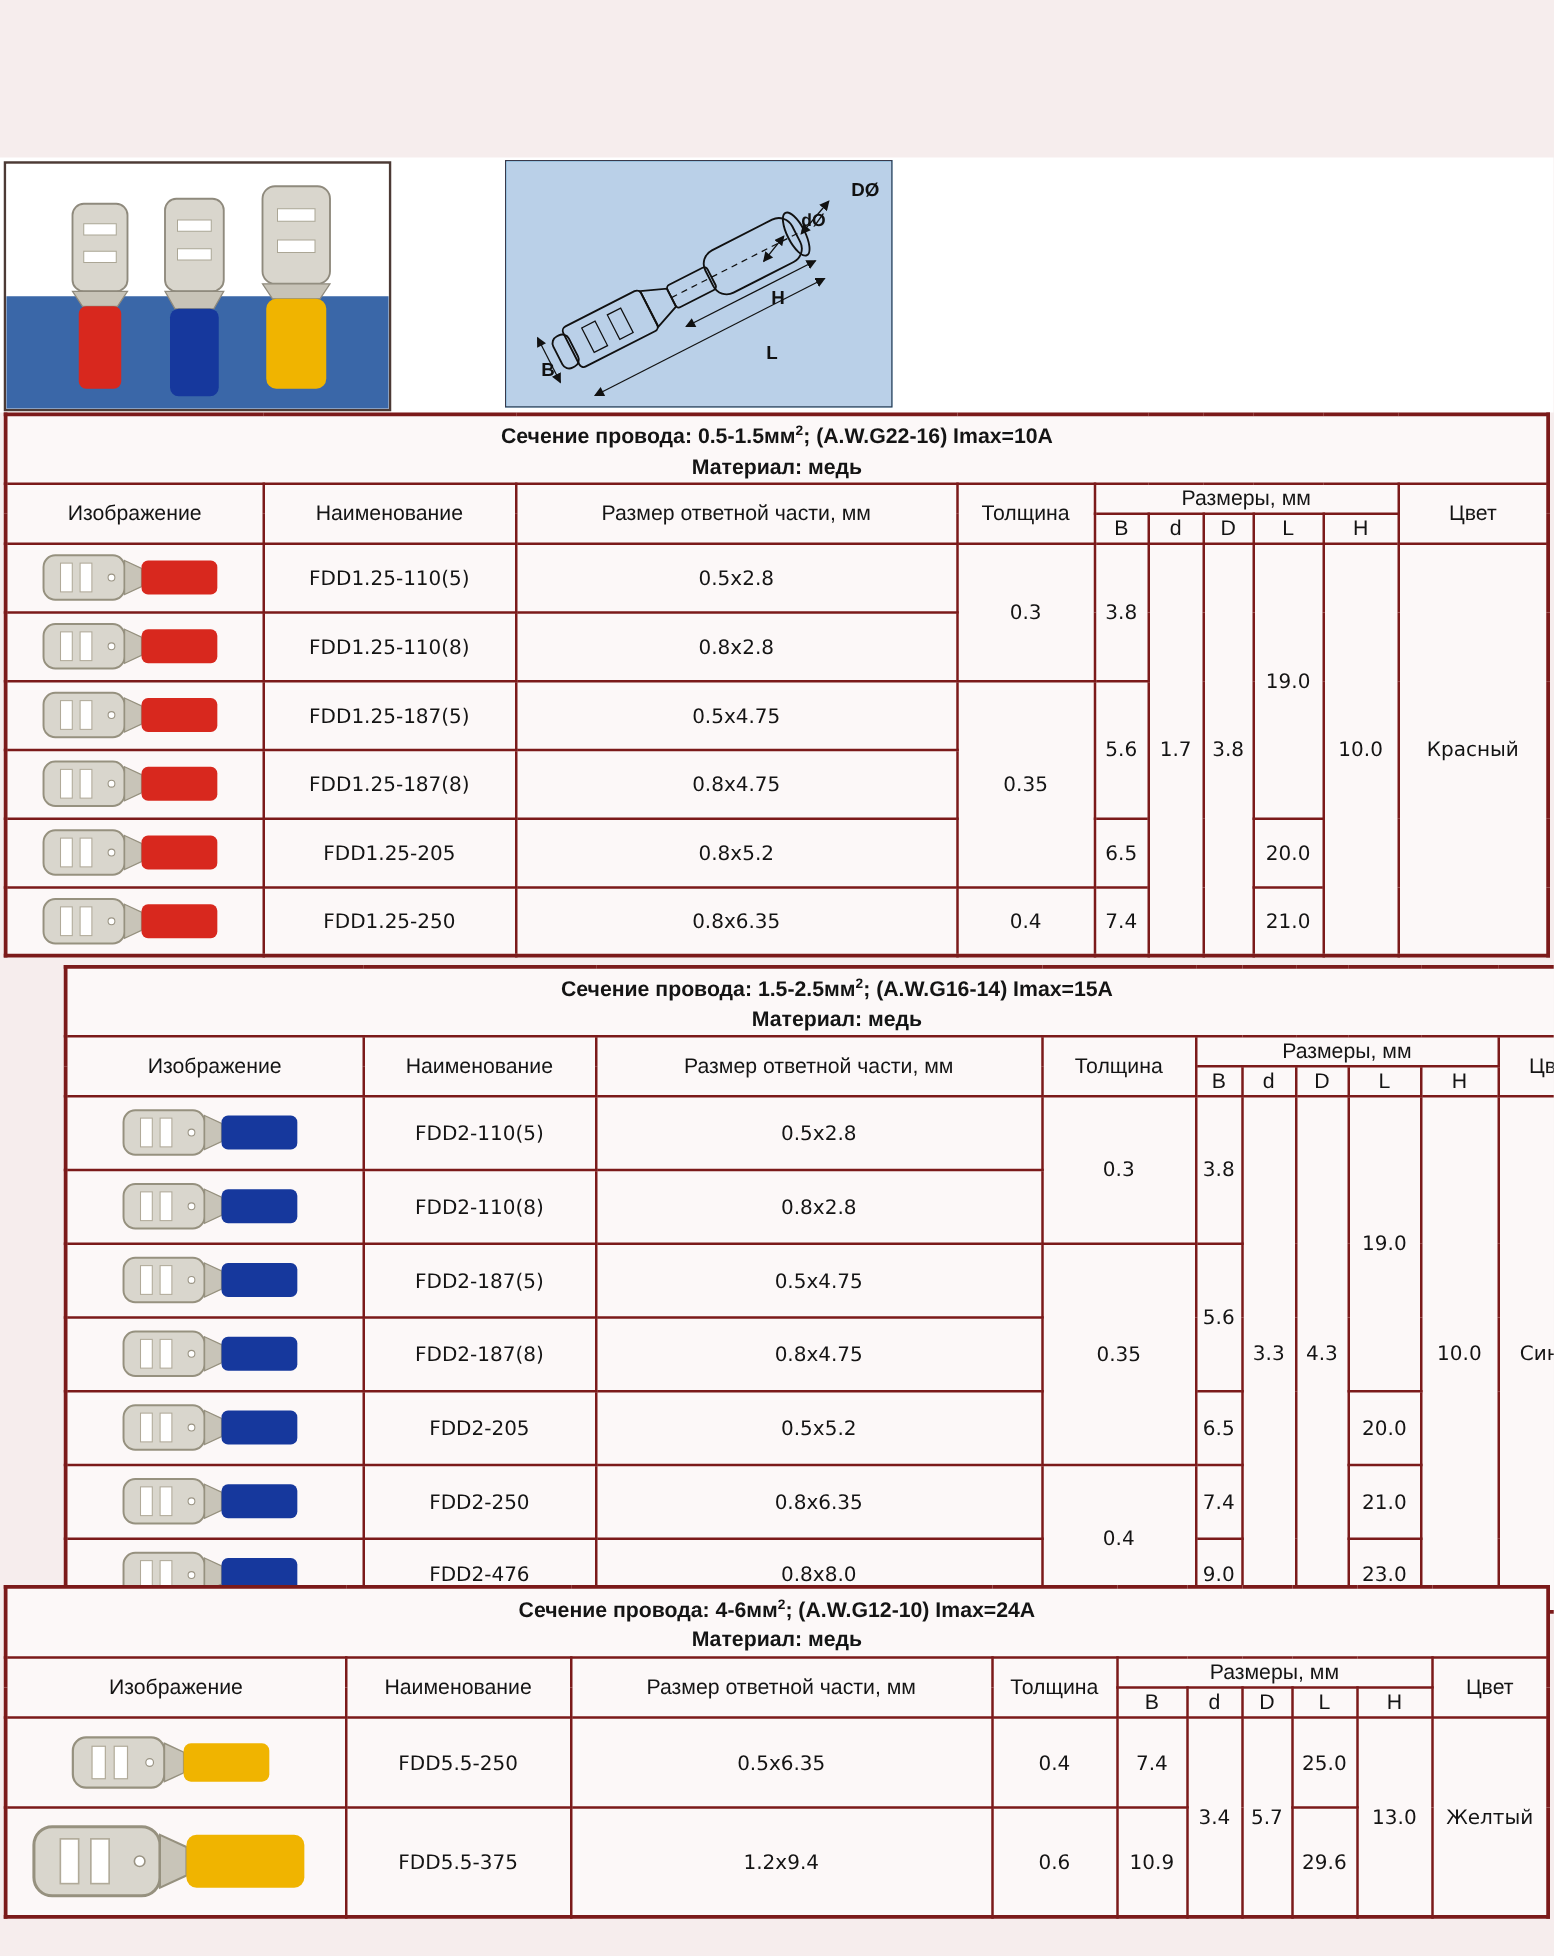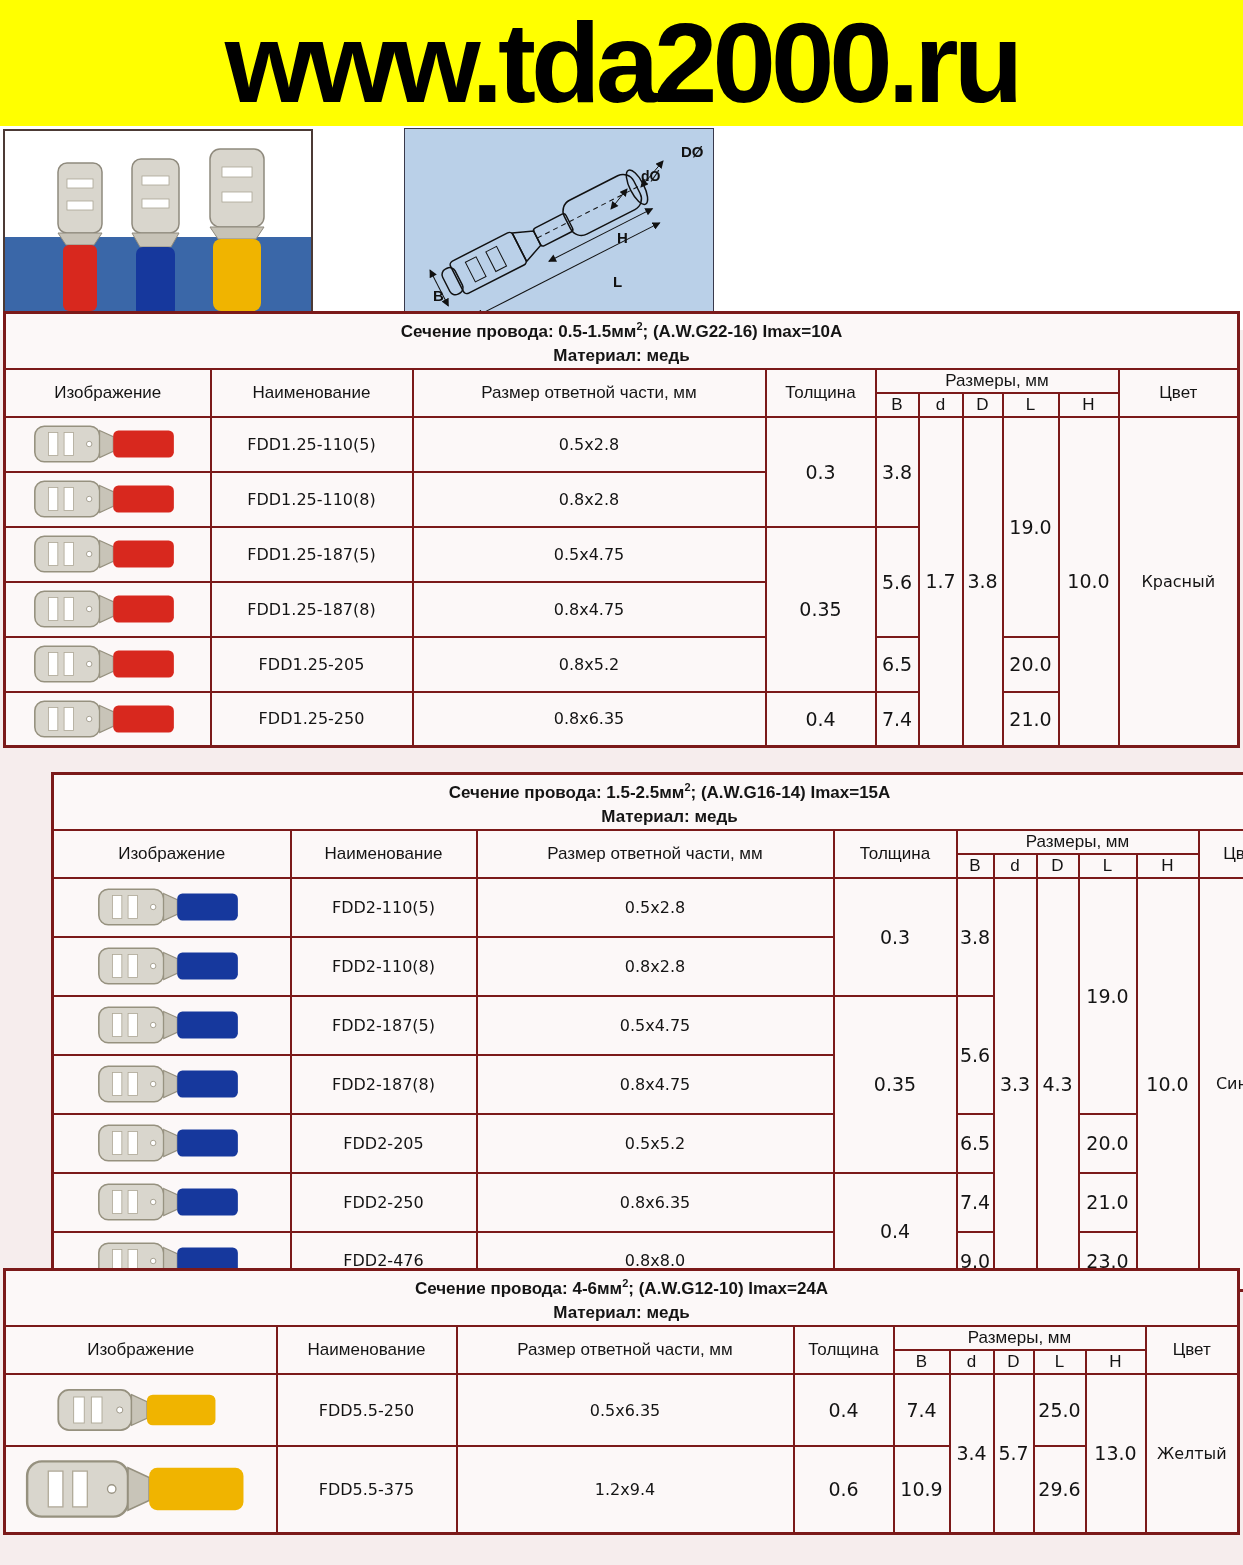--- a/index.html
+++ b/index.html
@@ -20,38 +20,35 @@
 
   
   table.spec{border-collapse:collapse;table-layout:fixed;width:1234px;background:#fcf8f8;
              position:absolute;left:3px;border:3px solid #7b1a1a;}
   .spec td,.spec th{border:2px solid #7b1a1a;text-align:center;vertical-align:middle;
              padding:0;color:#141414;overflow:hidden;}
   .spec th{font-weight:normal;font-size:17px;font-family:"Liberation Sans",sans-serif;}
   .title-cell{height:52px;font-weight:bold;font-size:17px;line-height:24px;font-family:"Liberation Sans",sans-serif;}
   .title-cell sup{font-size:11px;vertical-align:super;}
   tr.hrow{height:24px;}
-  .val{font-family:"DejaVu Sans",sans-serif;font-size:19px;}
+  .val{font-family:"DejaVu Sans",sans-serif;font-size:16px;}
   .c-name,.c-size,.c-dim,.c-col{font-family:"DejaVu Sans",sans-serif;font-size:16px;}
-  #tbl1{top:311px;} #tbl2{top:772px;margin-left:48px;} #tbl3{top:1268px;}
+  #tbl1{top:330px;} #tbl2{top:772px;margin-left:48px;} #tbl3{top:1268px;}
   #tbl1 tr.drow{height:55px;} #tbl2 tr.drow{height:59px;}
   #tbl3 tr.drow1{height:72px;} #tbl3 tr.drow2{height:87px;}
   .term{display:block;margin:0 auto;}
   .term-sm{width:158px;height:46px;}
   .term-md{width:204px;height:52px;}
   .term-lg{width:244px;height:72px;}
 </style>
 </head>
 <body>
 
 <div class="page">
 
-  <div class="banner">
-    <span>www.tda2000.ru</span>
-  </div>
 
   <div class="photos">
 
     <div class="photo-left">
       <svg class="term-photo" width="306" height="196" viewBox="0 0 306 196">
         <rect x="0" y="0" width="306" height="196" fill="#ffffff"></rect>
         <rect x="0" y="106" width="306" height="90" fill="#3a67a8"></rect>
 
         <g>
           <rect x="53" y="32" width="44" height="70" rx="9" fill="#d9d6cd" stroke="#8f8a7d" stroke-width="1.5"></rect>

